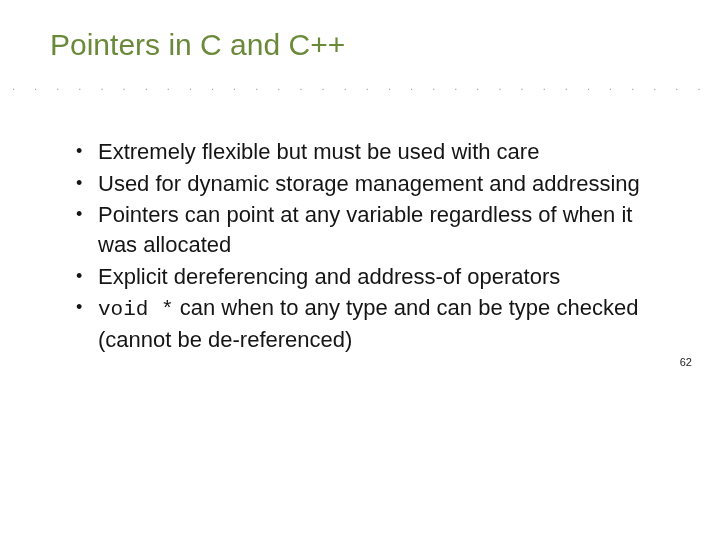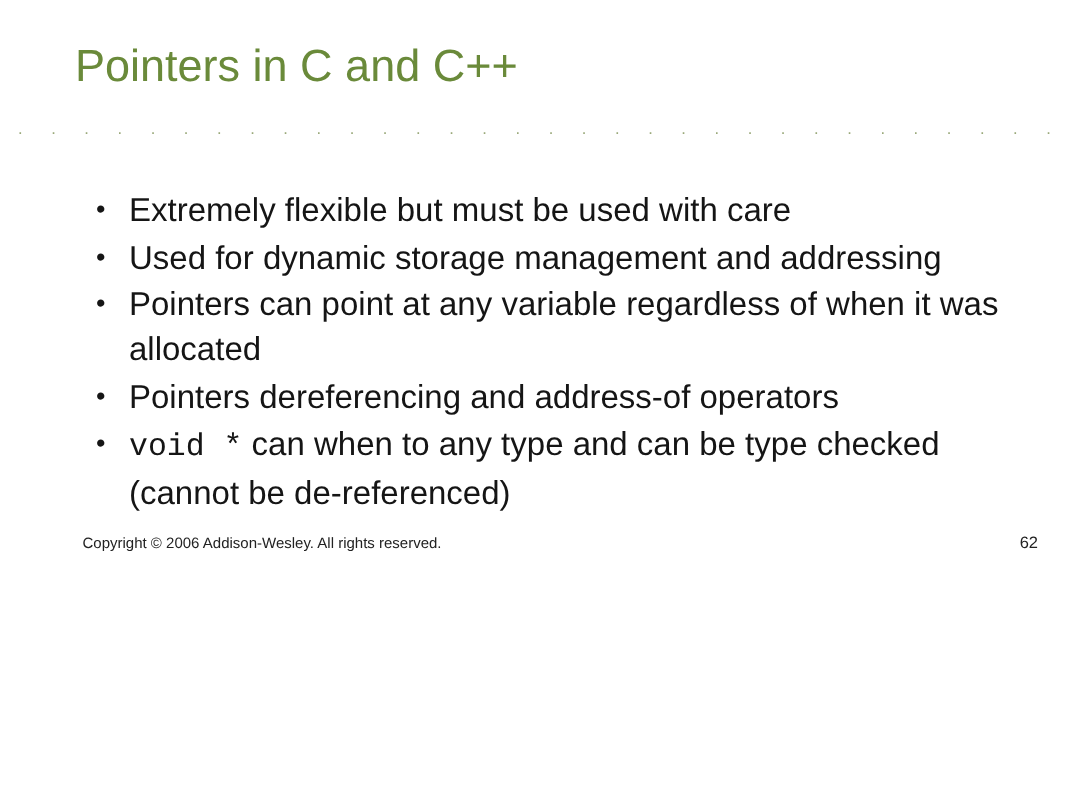--- a/index.html
+++ b/index.html
@@ -39,21 +39,21 @@
     overflow: hidden;
   }
   .body {
     position: absolute;
     top: 125px;
     left: 60px;
     right: 40px;
   }
   ul.bullets {
     list-style: none;
-    margin: 0;
+    margin: 12px;
     padding: 0;
   }
   ul.bullets > li {
     position: relative;
     padding-left: 26px;
     font-size: 22px;
     line-height: 1.35;
     margin: 0 0 2px 0;
     color: #151515;
   }
@@ -95,23 +95,22 @@
 
   <div class="title">Pointers in C and C++</div>
 
   <div class="dots">. . . . . . . . . . . . . . . . . . . . . . . . . . . . . . . . . . . . . . . . . . . . . . . . . . . . . . . . . . . . . . . . . . . . . . . . . . . . . . . . . . . . . . .</div>
 
   <div class="body">
     <ul class="bullets">
       <li><span>Extremely flexible but must be used with care</span></li>
       <li><span>Used for dynamic storage management and addressing</span></li>
       <li><span>Pointers can point at any variable regardless of when it was allocated</span></li>
-      <li><span>Pointers dereferencing and address-of operators</span></li>
+      <li><span>Explicit dereferencing and address-of operators</span></li>
       <li>
         <span class="mono">void *</span><span> can when to any type and can be type checked (cannot be de-referenced)</span>
       </li>
     </ul>
   </div>
 
-  <div class="footer">Copyright © 2006 Addison-Wesley. All rights reserved.</div>
   <div class="pagenum">62</div>
 
 </div>
 
 </body></html>

